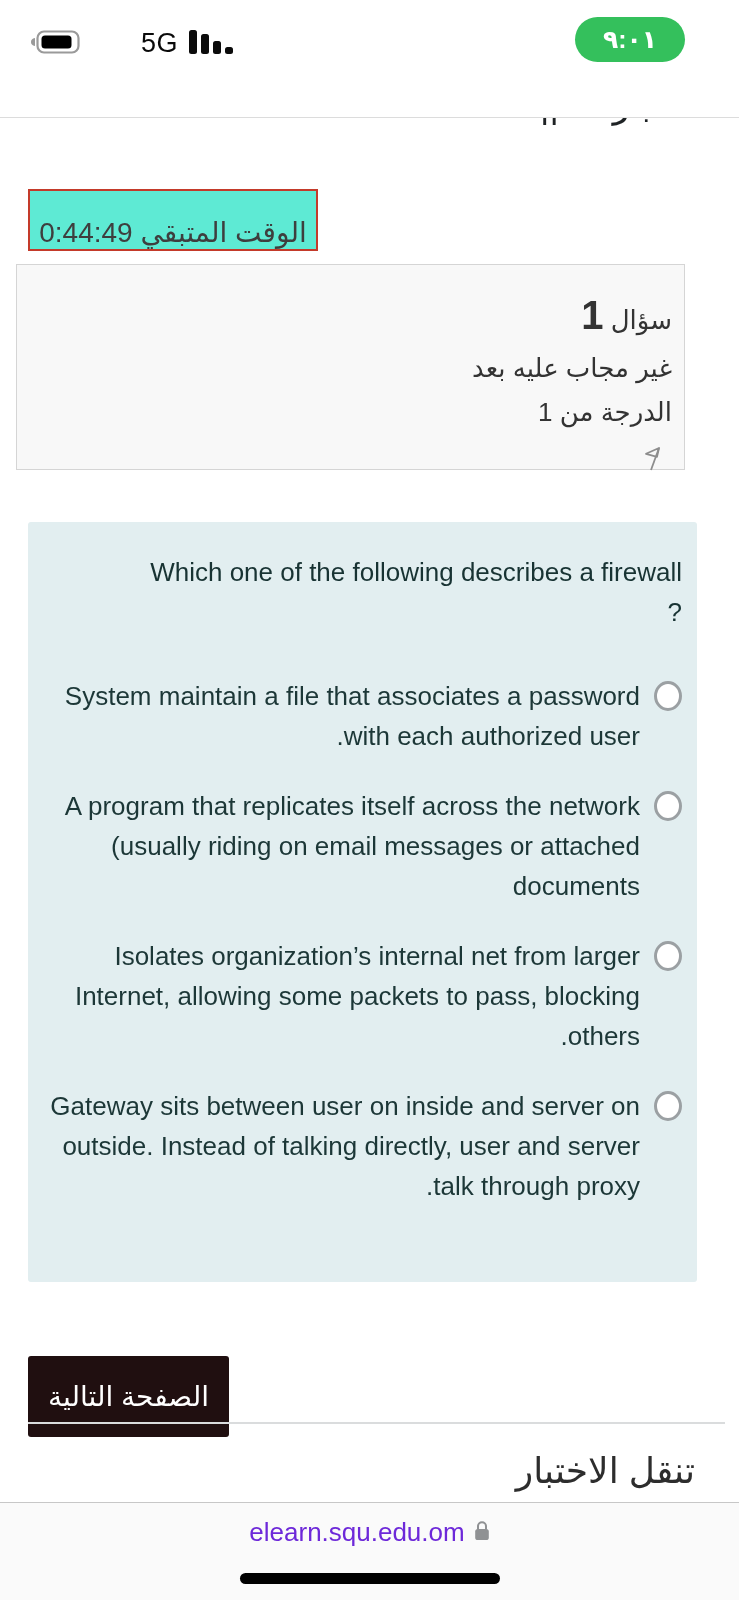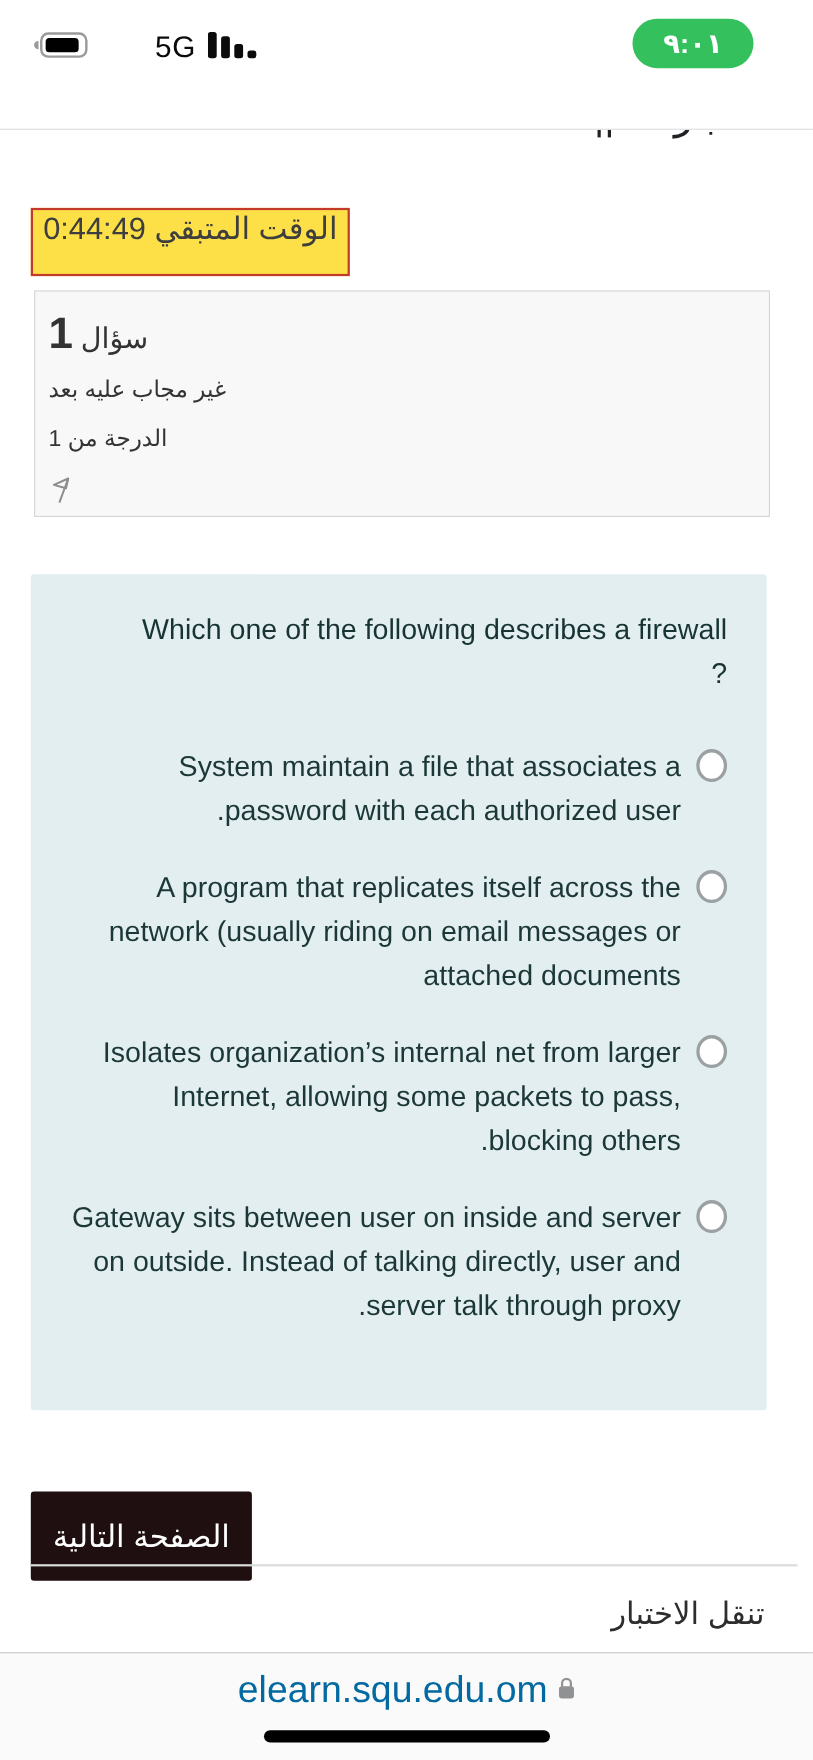--- a/index.html
+++ b/index.html
@@ -29,41 +29,41 @@
 
   
   .page-title {
     position:absolute; top:84px; right:44px; z-index:5;
     font-size:36px; font-weight:500; color:#1e2224; white-space:nowrap;
   }
 
   
   .timer-box {
     position:absolute; left:28px; top:189px; width:290px; height:62px;
-    border:2px solid #c43a2a; background:#fde047;
-    display:flex; align-items:flex-start; justify-content:center;
+    border:2px solid #c43a2a; background:#5eead4;
+    display:flex; align-items:flex-end; justify-content:center;
     font-size:28px; color:#3e3e3e;
   }
 
   
   .info-box {
-    position:absolute; left:31px; top:264px; width:669px; height:206px;
+    position:absolute; left:16px; top:264px; width:669px; height:206px;
     border:1px solid #d5d5d5; background:#f8f8f8;
-    padding:12px 12px 12px; text-align:left;
+    padding:24px 12px 12px; text-align:right;
   }
   .info-row1 { font-size:26px; color:#333333; line-height:52px; }
   .q-num { font-size:40px; font-weight:700; color:#333333; }
-  .info-row { font-size:21px; color:#333333; line-height:44px; }
+  .info-row { font-size:26px; color:#333333; line-height:44px; }
   .flag-row { font-size:26px; color:#454545; line-height:46px; }
   .flag-icon-svg { vertical-align:-5px; margin-right:8px; }
 
   
   .question-box {
     position:absolute; left:28px; top:522px; width:669px; height:760px;
-    background:#e2eef0; border-radius:3px; padding:30px 36px 36px;
+    background:#e2eef0; border-radius:3px; padding:30px 15px 36px;
   }
   .question-text {
     font-size:26px; line-height:40px; color:#183333;
     text-align:right; white-space:pre-line; margin-bottom:44px;
   }
   .option-row {
     display:flex; align-items:flex-start; gap:14px; margin-bottom:30px;
   }
   .option-row:last-child { margin-bottom:0; }
   .radio {
@@ -82,34 +82,34 @@
     background:#200f10; color:#ffffff; border:none; border-radius:3px;
     font-size:28px; font-family:inherit;
     display:flex; align-items:center; justify-content:center; cursor:pointer;
   }
   .section-line {
     position:absolute; left:28px; top:1422px; width:697px; height:2px;
     background:#dadcdd;
   }
   .quiz-nav-heading {
     position:absolute; right:44px; top:1450px;
-    font-size:28px; color:#2d2d2d;
+    font-size:36px; color:#2d2d2d;
   }
 
   
   .safari-bar {
     position:absolute; left:0; top:1502px; width:739px; height:98px;
     background:#fafafa; border-top:1px solid #c7c7c7;
   }
   .url-row {
     position:absolute; left:0; right:0; top:14px;
     display:flex; justify-content:center; align-items:center; gap:9px;
     direction:ltr;
   }
-  .url-text { font-size:34px; color:#0369a1;text-align:center; }
+  .url-text { font-size:26px; color:#6d28d9;text-align:center; }
   .home-indicator {
     position:absolute; left:240px; top:70px; width:260px; height:11px;
     border-radius:6px; background:#000000;
   }
 </style>
 </head>
 <body>
 
 <div class="status-area">
   <div class="status-left">

